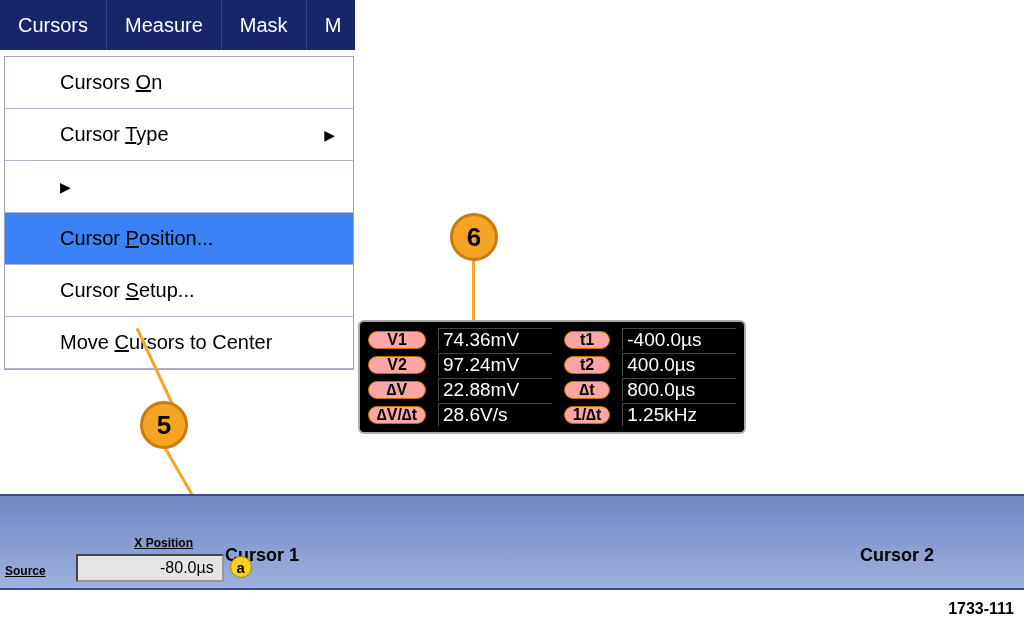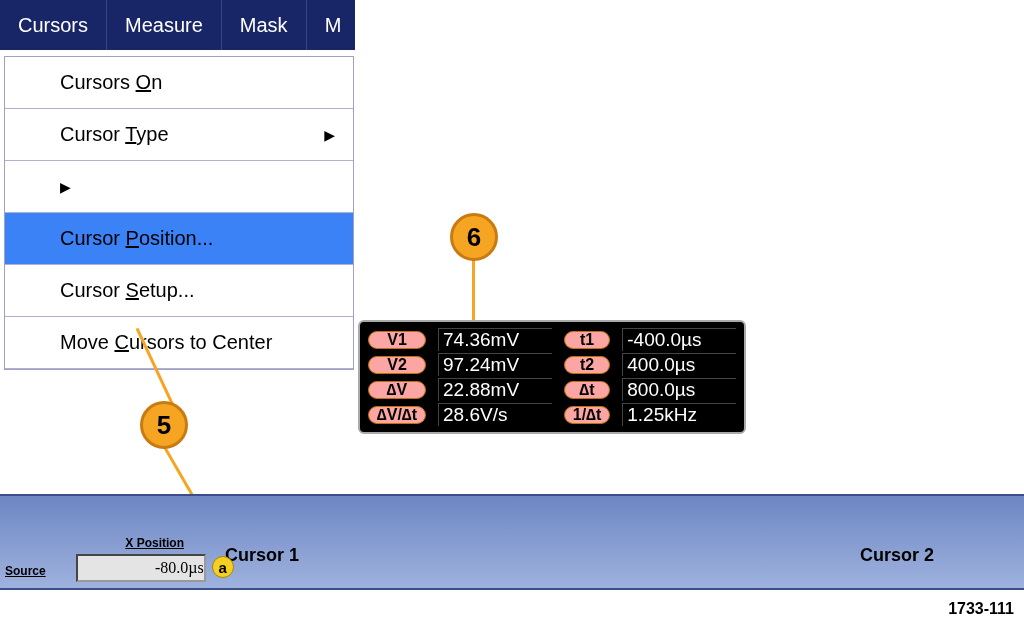--- a/index.html
+++ b/index.html
@@ -212,30 +212,29 @@
       right: 0; top: 0;
       width: 26px; height: 100%;
       border-left: 1px solid #333;
       display: flex;
       align-items: center;
       justify-content: center;
       font-size: 12px;
       background: #eef;
     }
     .input-box {
-      width: 130px;
+      width: 148px;
       height: 28px;
       background: #e4e4e4;
       border: 2px inset #999;
       display: flex;
       align-items: center;
       justify-content: flex-end;
-      padding-right: 0;
+      padding-right: 8px;
       font-size: 16px;
-      font-family: Liberation Serif, serif;
     }
     .ab-badge {
       width: 22px;
       height: 22px;
       border-radius: 50%;
       background: #f5cf22;
       border: 1px solid #aa8800;
       display: flex;
       align-items: center;
       justify-content: center;

